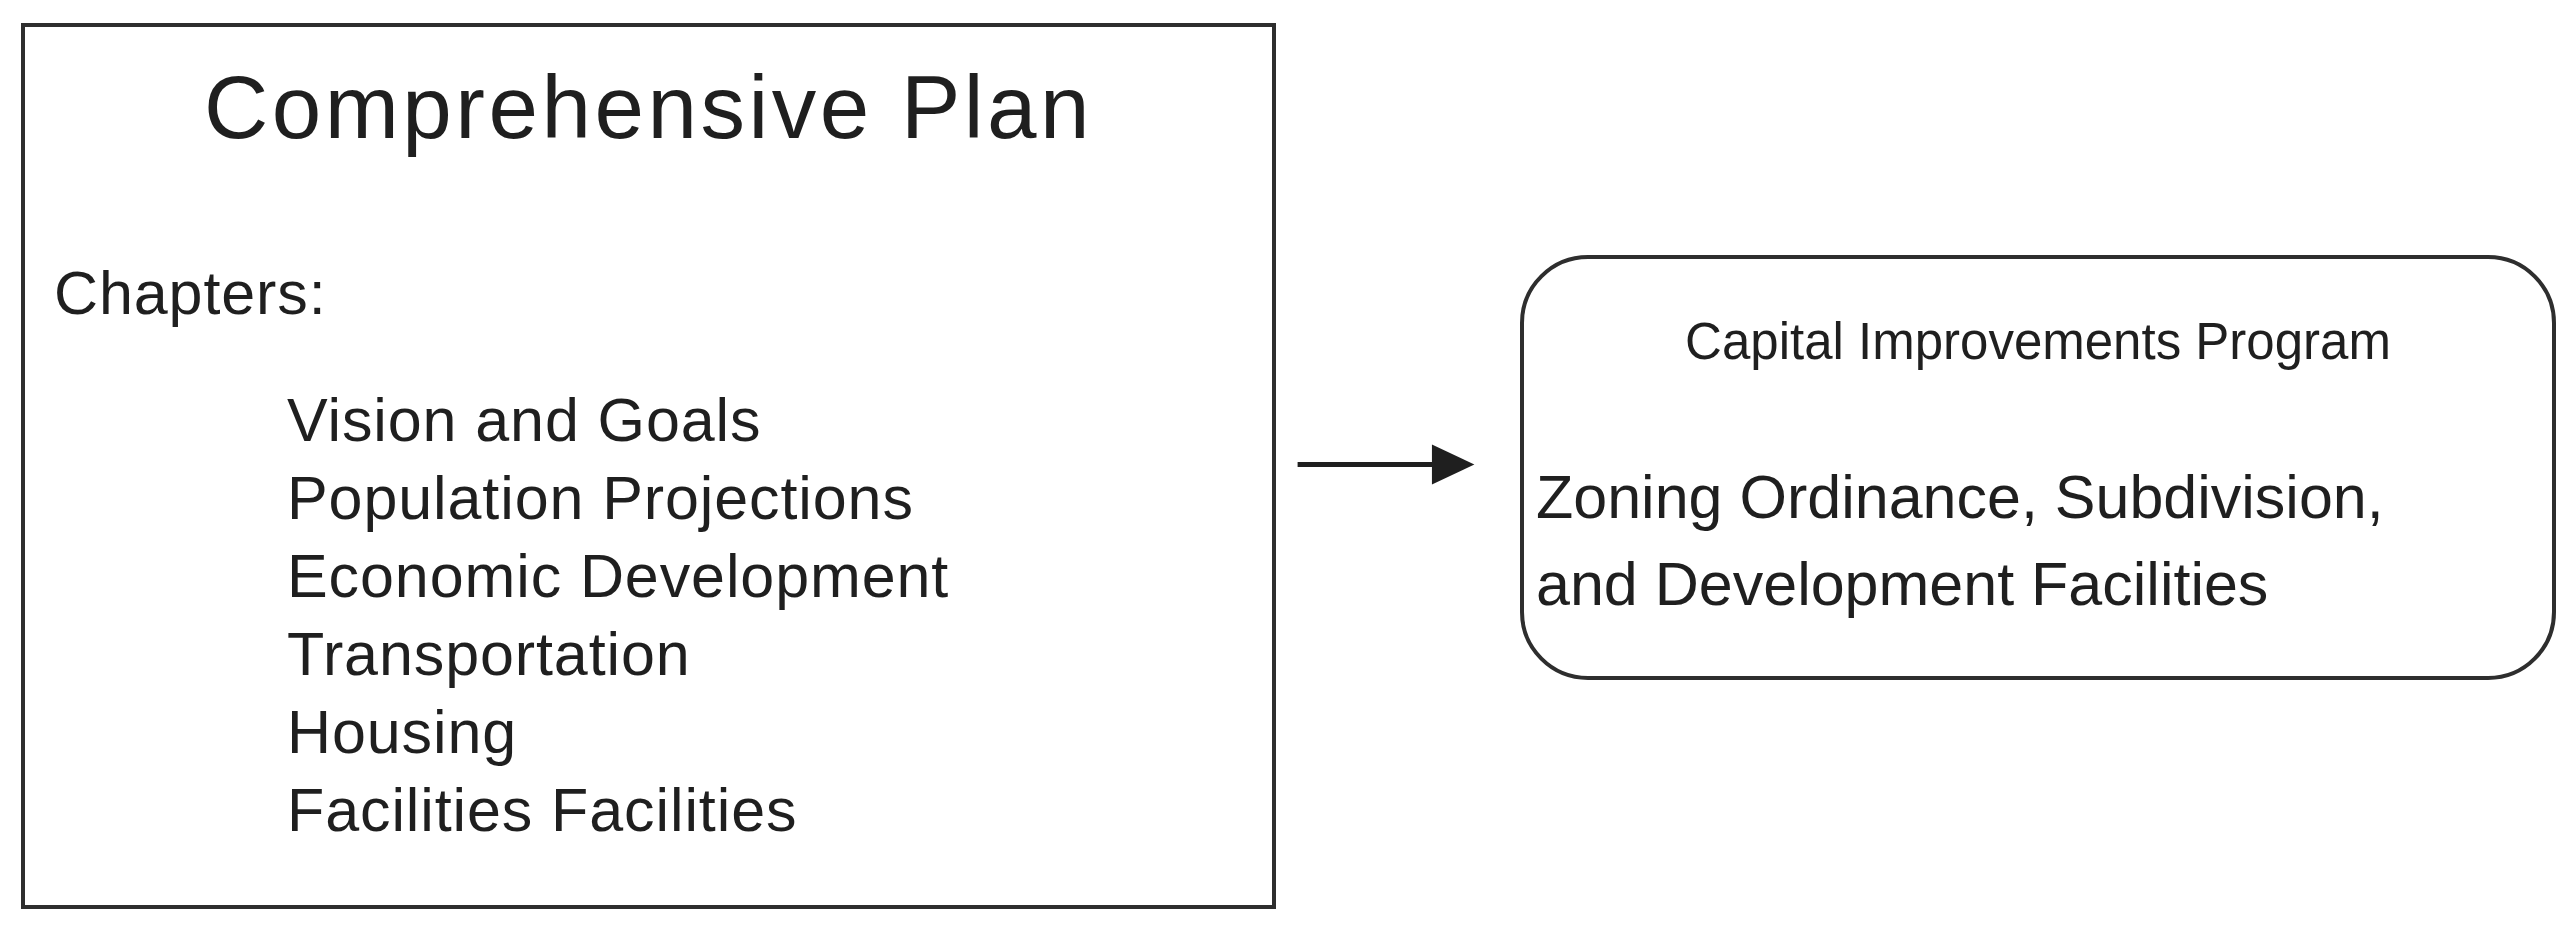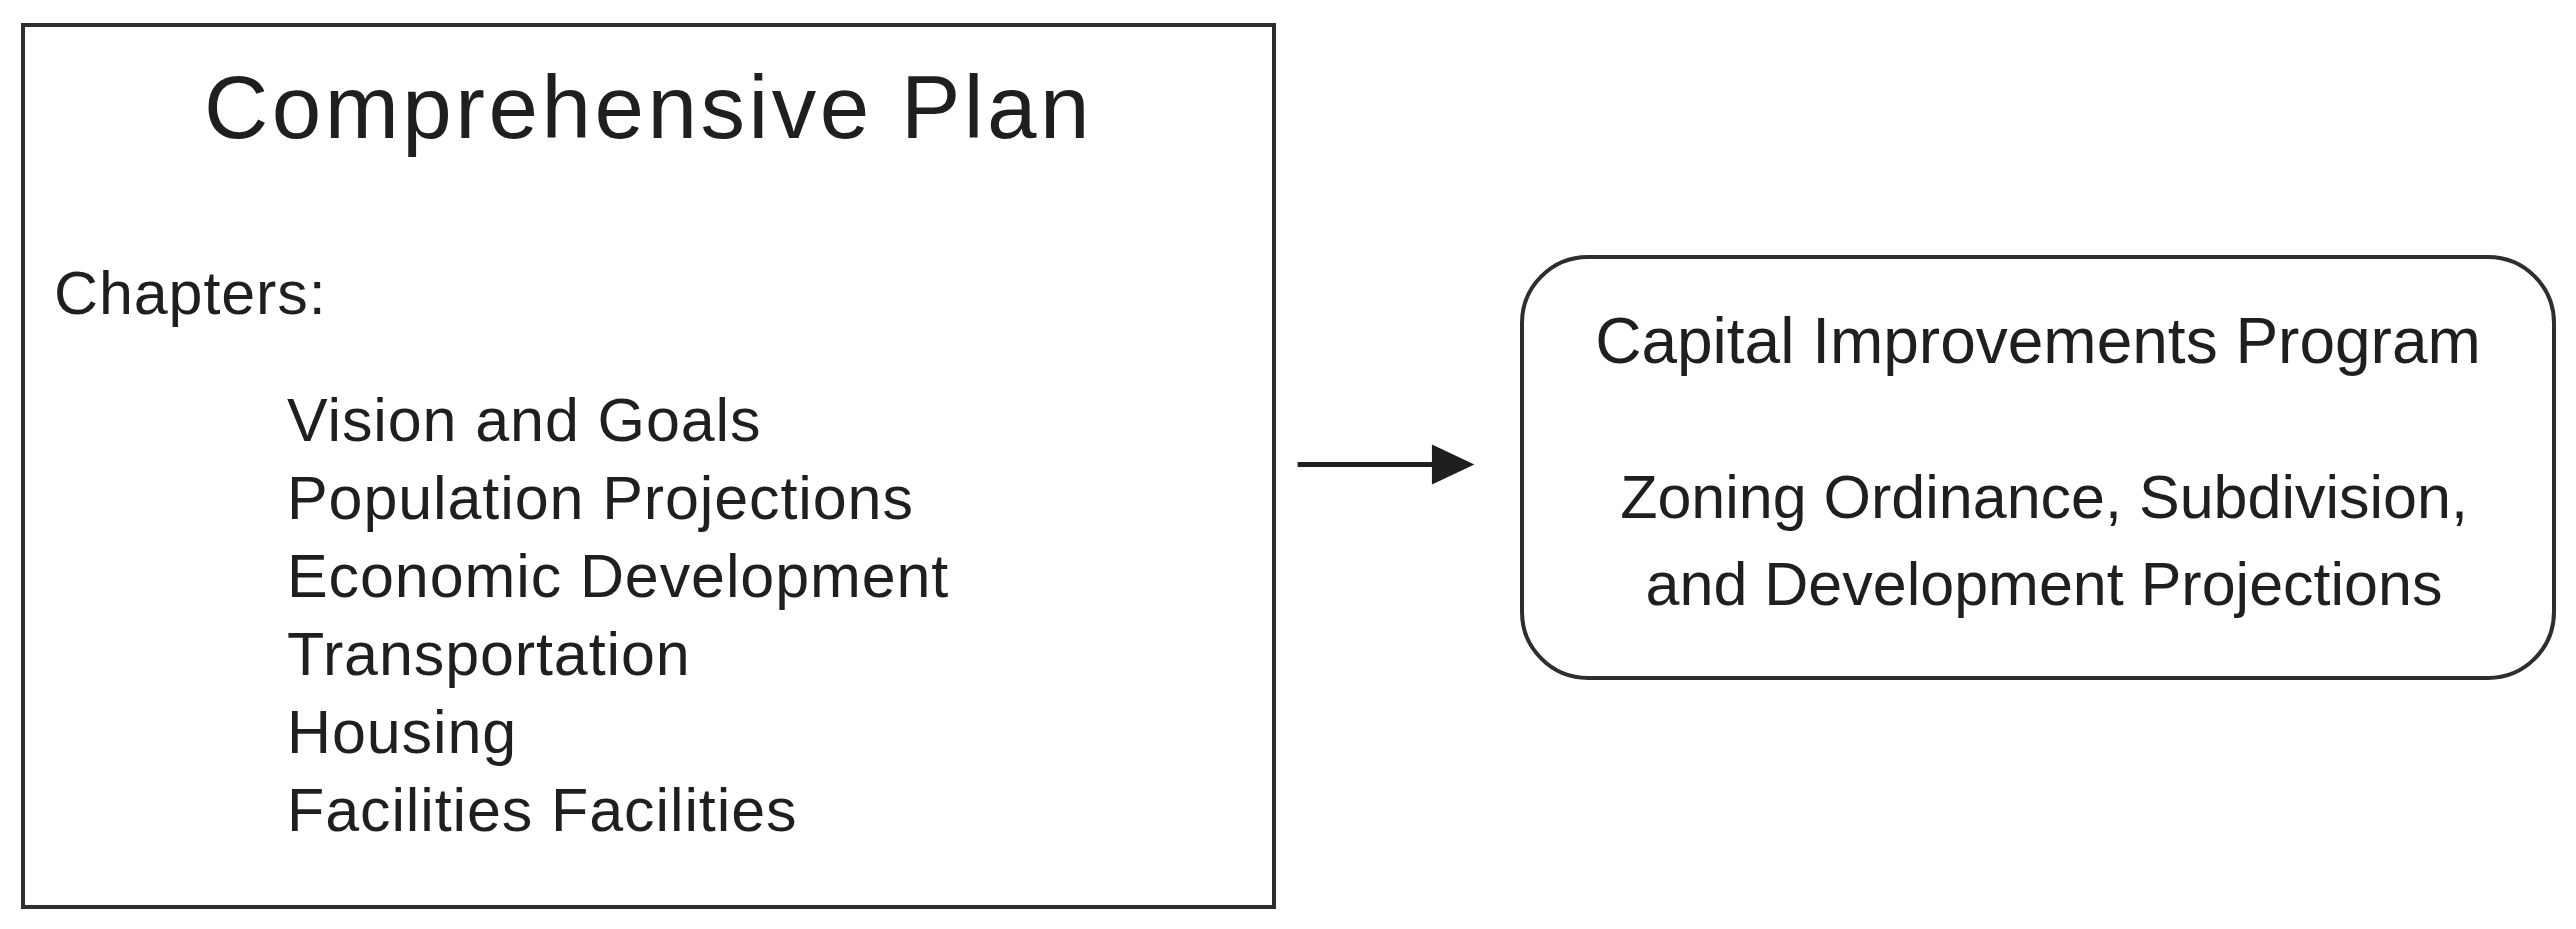--- a/index.html
+++ b/index.html
@@ -75,29 +75,29 @@
     width: 1036px; height: 425px;
     border: 4.3px solid var(--border);
     border-radius: 68px;
     background: var(--background);
   }
   .impl-line1{
     position: absolute;
     left: 0; right: 0;
     top: 41px;
     text-align: center;
-    font-size: 64px;
+    font-size: 51px;
     line-height: 83px;
     white-space: nowrap;
   }
   .impl-line23{
     position: absolute;
     left: 12px; right: 0;
     top: 195px;
-    text-align: center;
+    text-align: left;
     font-size: 61px;
     line-height: 87px;
   }
   .impl-line23 div{ white-space: nowrap; }
 </style>
 </head>
 <body>
 
 <div class="canvas">
 
@@ -116,18 +116,18 @@
 
   <svg class="flow-arrow" viewBox="0 0 210 56" xmlns="http://www.w3.org/2000/svg" aria-hidden="true">
     <line x1="3" y1="28" x2="162" y2="28" stroke="currentColor" stroke-width="6"></line>
     <polygon points="158,5 158,51 207,28" fill="currentColor"></polygon>
   </svg>
 
   <div class="impl-box">
     <div class="impl-line1">Capital Improvements Program</div>
     <div class="impl-line23">
       <div>Zoning Ordinance, Subdivision,</div>
-      <div>and Development Projections</div>
+      <div>and Development Facilities</div>
     </div>
   </div>
 
 </div>
 
 
 </body></html>

